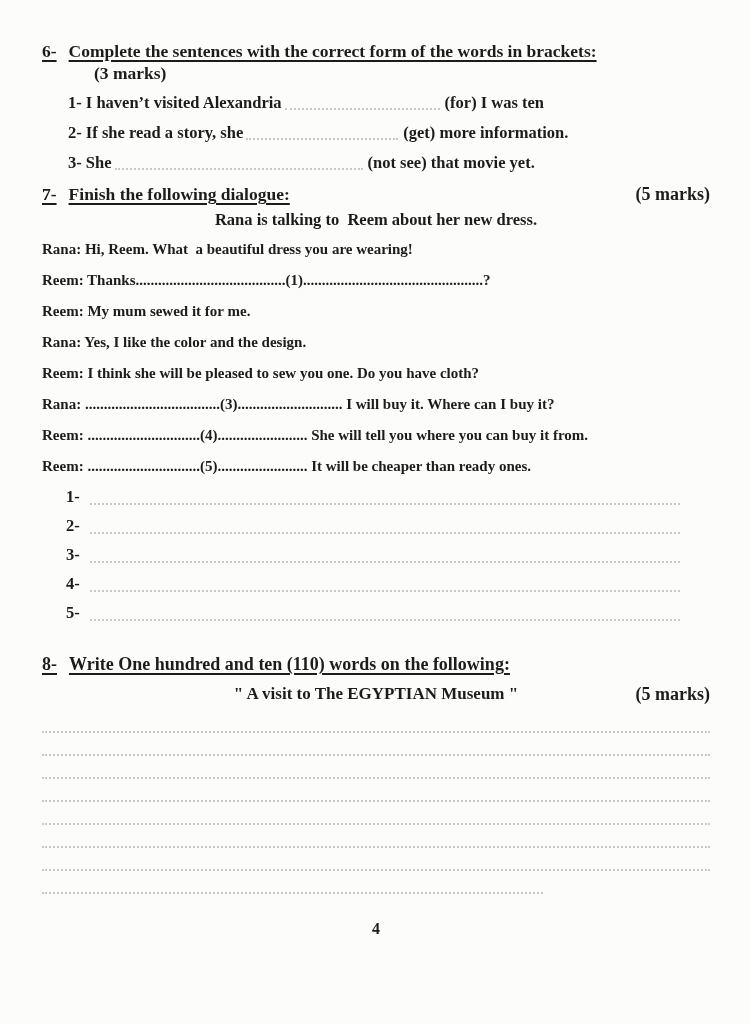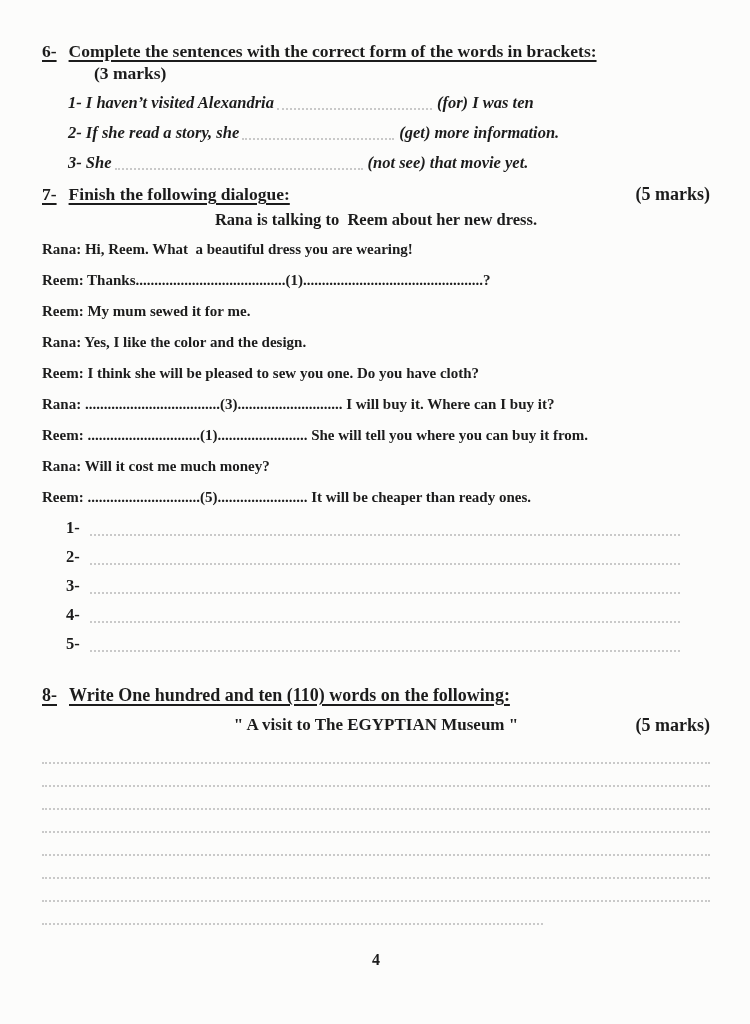--- a/index.html
+++ b/index.html
@@ -14,21 +14,21 @@
   }
   
   .head-row{display:flex;justify-content:space-between;align-items:baseline;}
   .head-left{font-size:17.5px;line-height:22px;}
   .q-num{text-decoration:underline;text-decoration-thickness:2px;text-underline-offset:3px;margin-right:12px;}
   .q-title{text-decoration:underline;text-decoration-thickness:2px;text-underline-offset:3px;}
   .marks{font-size:18px;line-height:22px;white-space:nowrap;}
   
   .q6-marks{font-size:17.5px;line-height:22px;margin-left:52px;}
   .q6-items{margin-top:9px;}
-  .q6-item{display:flex;align-items:flex-end;font-size:16.5px;line-height:20px;margin:0 0 10px 26px;white-space:pre-wrap;font-style:italic;}
+  .q6-item{display:flex;align-items:flex-end;font-size:16.5px;line-height:20px;margin:0 0 10px 26px;white-space:pre-wrap;}
   .blank{border-bottom:2px dotted var(--faint_dots,#c9c9c9);height:12px;align-self:flex-end;margin:0 5px 3px 3px;flex:0 0 auto;}
   
   .q7{}
   .intro{text-align:center;font-size:16.5px;line-height:22px;margin:4px 0 8px;white-space:pre-wrap;}
   .dlg{font-size:15px;line-height:20px;margin-bottom:11px;white-space:pre-wrap;}
   .answers{margin-top:8px;}
   .ans-row{display:flex;align-items:baseline;font-size:16.5px;line-height:20px;margin:0 30px 9px 24px;}
   .ans-num{margin-right:10px;}
   .ans-line{flex:1;border-bottom:2px dotted var(--faint_dots,#c9c9c9);height:12px;align-self:flex-end;margin-bottom:2px;}
   
@@ -92,23 +92,22 @@
 
         <div class="dlg">Reem: My mum sewed it for me.</div>
 
         <div class="dlg">Rana: Yes, I like the color and the design.</div>
 
 
         <div class="dlg">Reem: I think she will be pleased to sew you one. Do you have cloth?</div>
 
         <div class="dlg">Rana: ....................................(3)............................ I will buy it. Where can I buy it?</div>
 
-        <div class="dlg">Reem: ..............................(1)........................ She will tell you where you can buy it from.</div>
+        <div class="dlg">Reem: ..............................(4)........................ She will tell you where you can buy it from.</div>
 
-        <div class="dlg">Rana: Will it cost me much money?</div>
 
         <div class="dlg">Reem: ..............................(5)........................ It will be cheaper than ready ones.</div>
       </div>
     <div class="answers">
 
         <div class="ans-row">
           <span class="ans-num">1-</span>
           <span class="ans-line"></span>
         </div>
 

